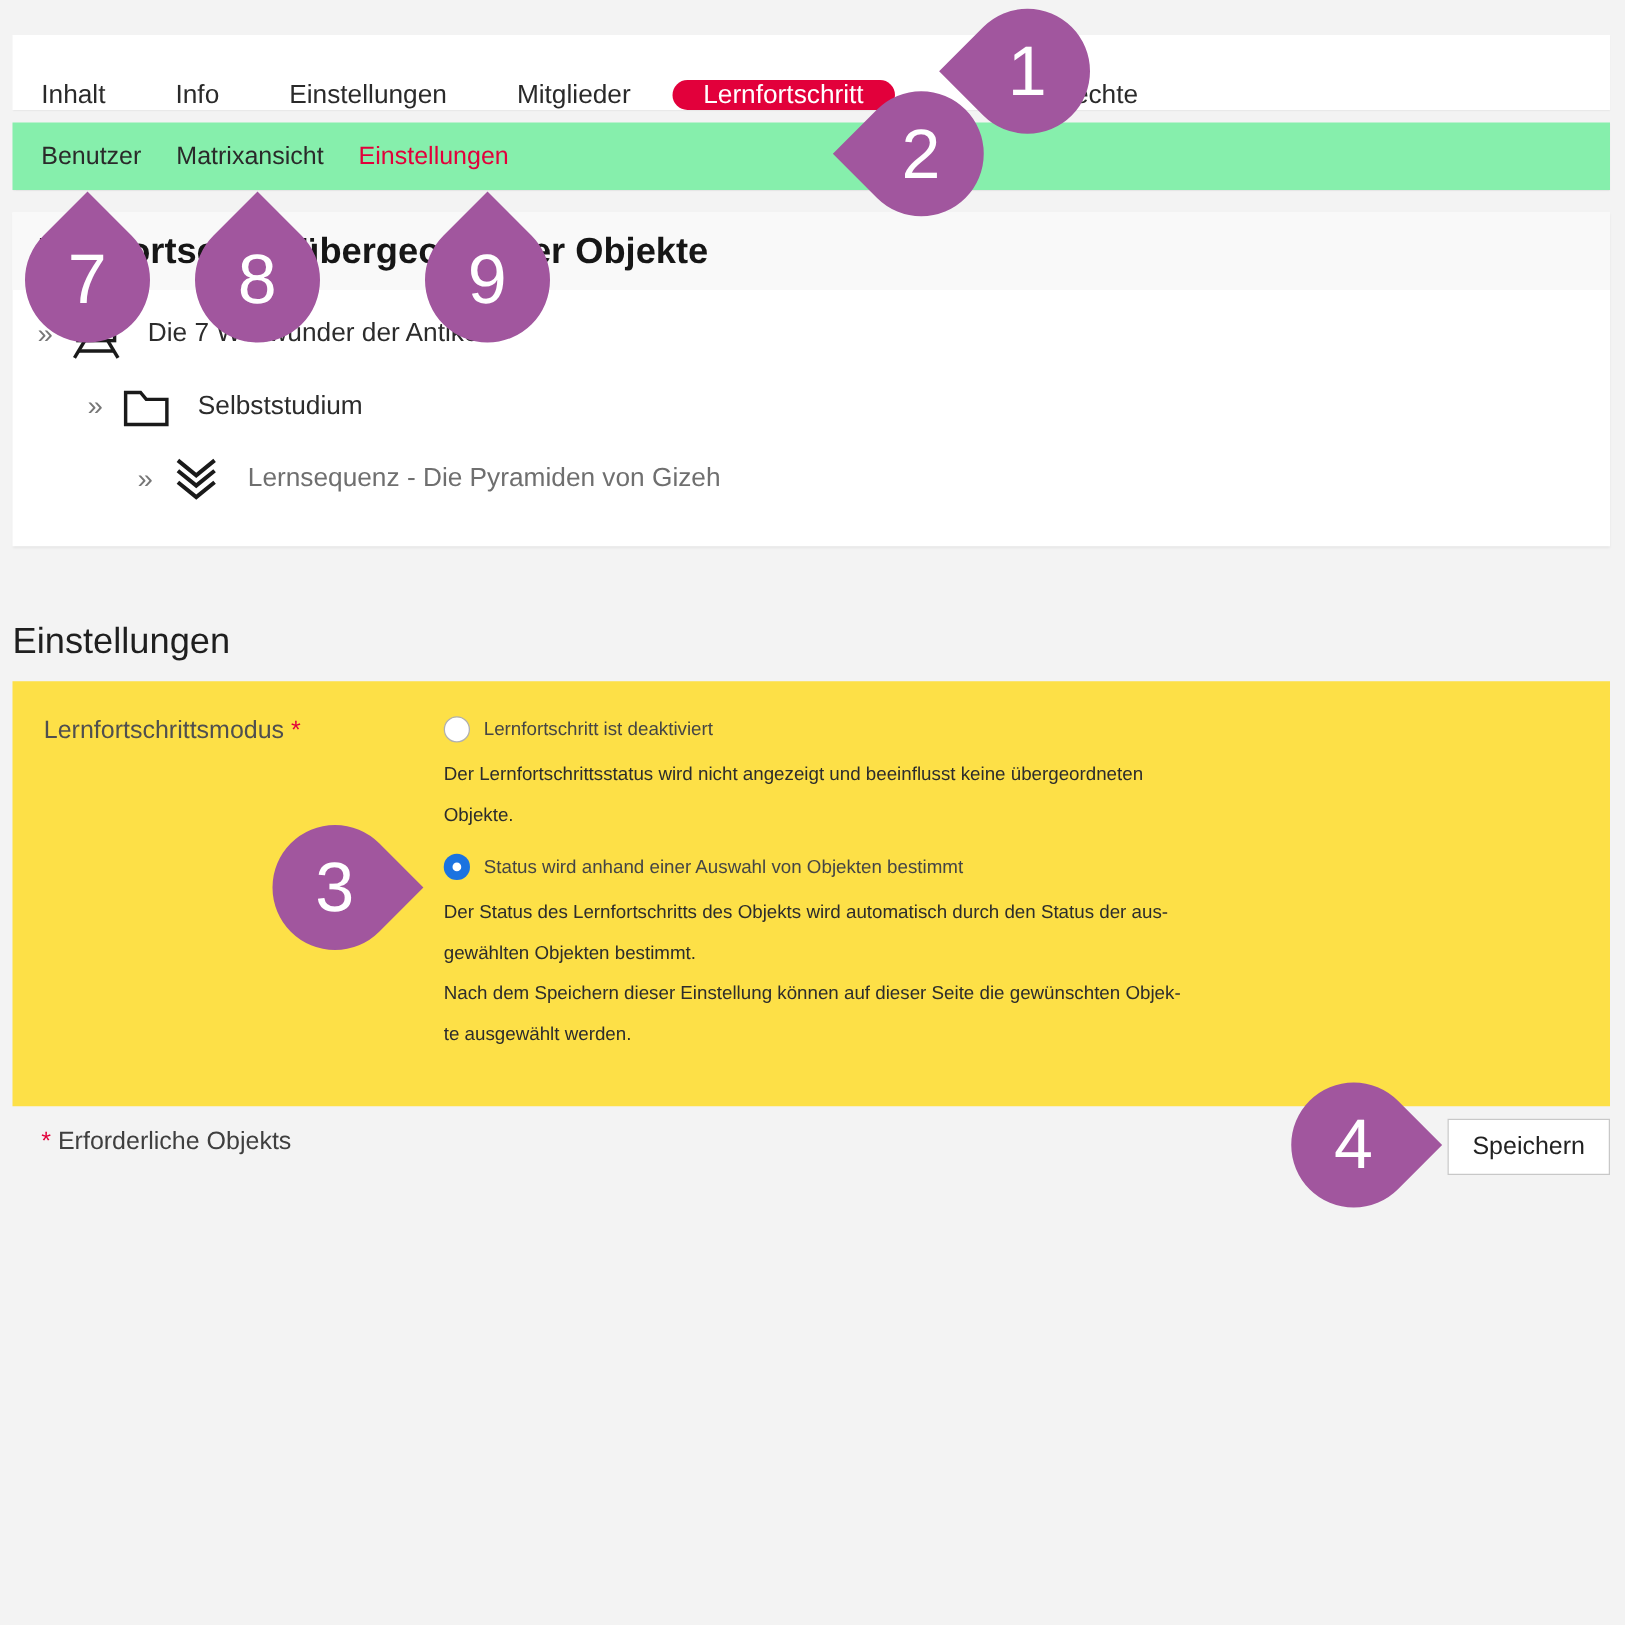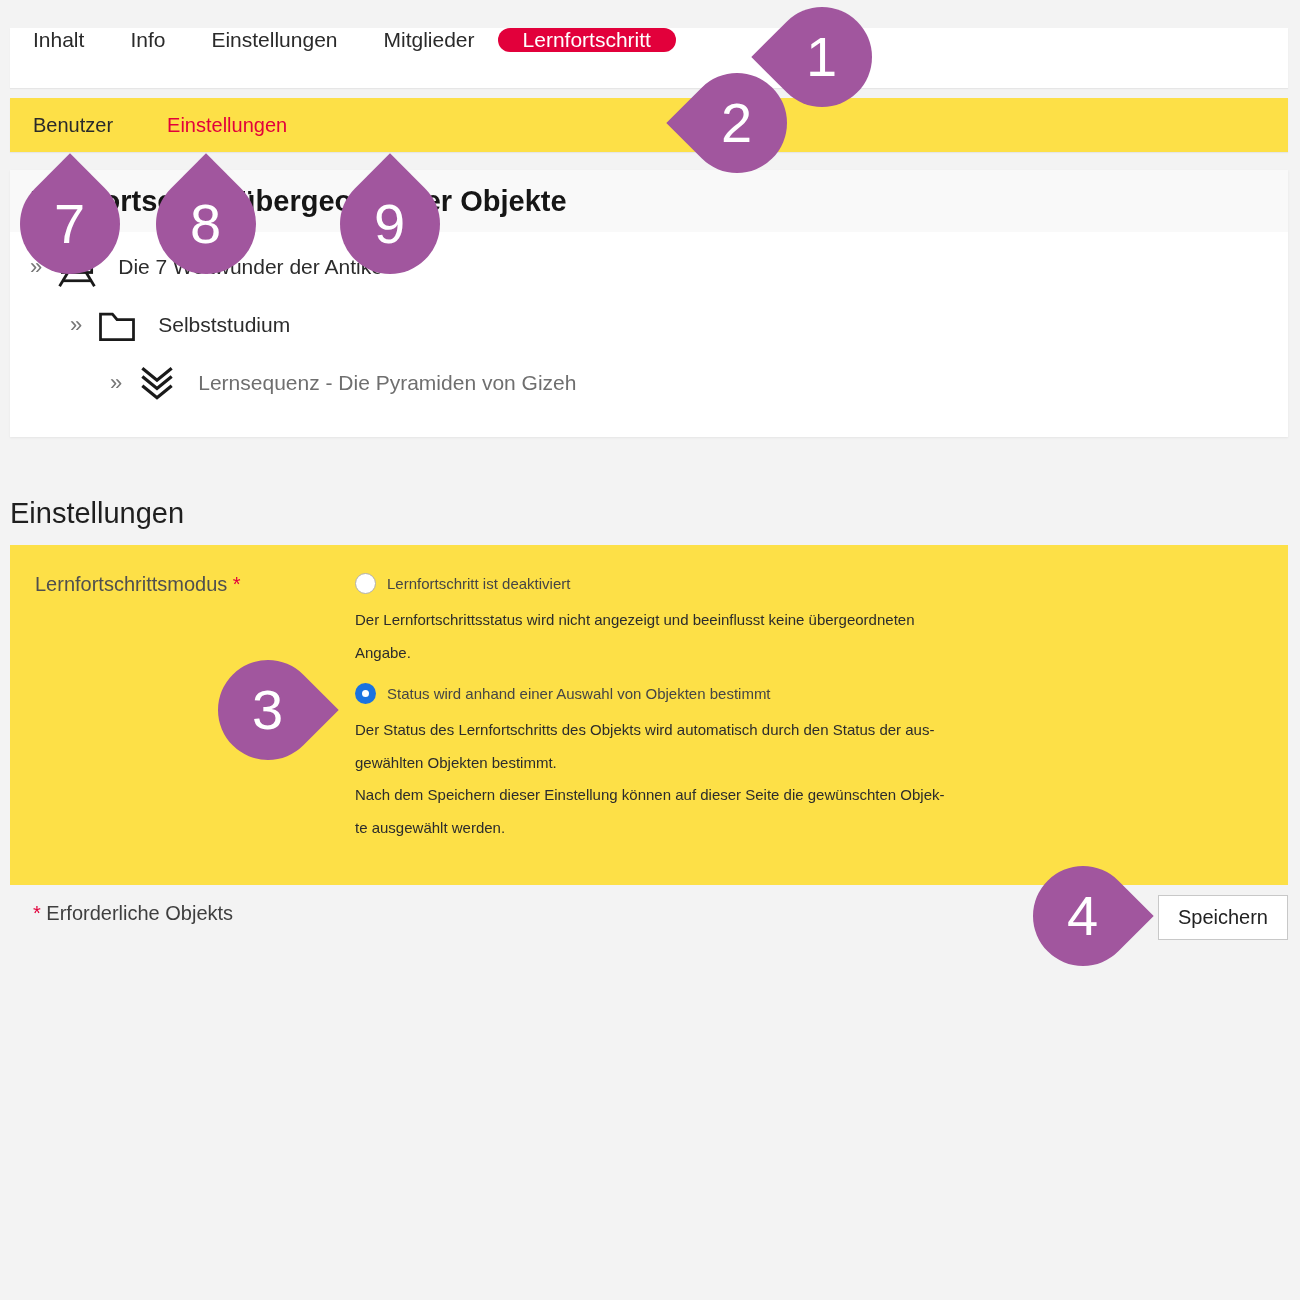--- a/index.html
+++ b/index.html
@@ -9,36 +9,36 @@
     background:#f3f3f3;
     position:relative;
     overflow:hidden;
     color:#2a2a2a;
   }
   .page { position:absolute; inset:0; }
 
   
   .topnav {
     position:absolute; left:10px; top:28px; width:1278px; height:60px;
-    background:#ffffff; display:flex; align-items:flex-start;
+    background:#ffffff; display:flex; align-items:flex-end;
     box-shadow:0 1px 1px rgba(0,0,0,.05);
+    gap:10px;
   }
   .tab {
     display:flex; align-items:center; padding:0 23px;
     font-size:21px; color:#2a2a2a; cursor:pointer; white-space:nowrap;
   }
   .tab.active { background:#e2003b; color:#ffffff; padding:0 25px;border-radius:25px; }
   .tab.spaced { margin-left:95px; }
 
   
   .subnav {
     position:absolute; left:10px; top:98px; width:1278px; height:54px;
-    background:#fde047; display:flex; align-items:stretch; padding-left:9px;
+    background:#86efac; display:flex; align-items:stretch; padding-left:9px;
     box-shadow:0 1px 1px rgba(0,0,0,.05);
-    gap:26px;
   }
   .subtab {
     display:flex; align-items:center; padding:0 14px;
     font-size:20px; color:#2a2a2a; cursor:pointer; white-space:nowrap;
   }
   .subtab.active { color:#e2003b; }
 
   
   .panel {
     position:absolute; left:10px; top:170px; width:1278px; height:267px;
@@ -130,20 +130,21 @@
     <div class="tab">Inhalt</div>
     <div class="tab">Info</div>
     <div class="tab">Einstellungen</div>
     <div class="tab">Mitglieder</div>
     <div class="tab active">Lernfortschritt</div>
     <div class="tab spaced">Rechte</div>
   </nav>
 
   <nav class="subnav">
     <div class="subtab">Benutzer</div>
+    <div class="subtab">Matrixansicht</div>
     <div class="subtab active">Einstellungen</div>
   </nav>
 
   <section class="panel">
     <div class="panel-title-strip">
       <h1 class="panel-title">Lernfortschritt übergeordneter Objekte</h1>
     </div>
     <div class="tree">
 
       <div class="tree-row lvl-1">
@@ -193,21 +194,21 @@
         <span class="req">*</span>
       </div>
       <div class="form-options">
 
         <div class="option-row">
           <span class="radio"></span>
           <span class="option-label">Lernfortschritt ist deaktiviert</span>
         </div>
         <div class="byline">
           <div class="byline-line">Der Lernfortschrittsstatus wird nicht angezeigt und beeinflusst keine übergeordneten</div>
-          <div class="byline-line">Angabe.</div>
+          <div class="byline-line">Objekte.</div>
         </div>
 
         <div class="option-row second">
           <span class="radio checked"></span>
           <span class="option-label">Status wird anhand einer Auswahl von Objekten bestimmt</span>
         </div>
         <div class="byline">
           <div class="byline-line">Der Status des Lernfortschritts des Objekts wird automatisch durch den Status der aus-</div>
           <div class="byline-line">gewählten Objekten bestimmt.</div>
           <div class="byline-line">Nach dem Speichern dieser Einstellung können auf dieser Seite die gewünschten Objek-</div>

